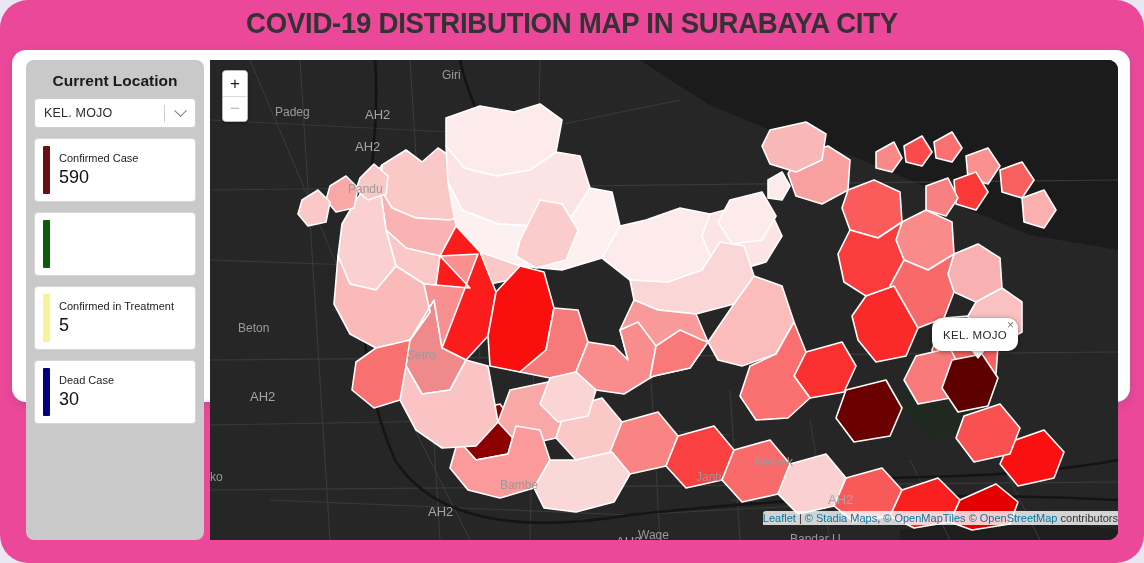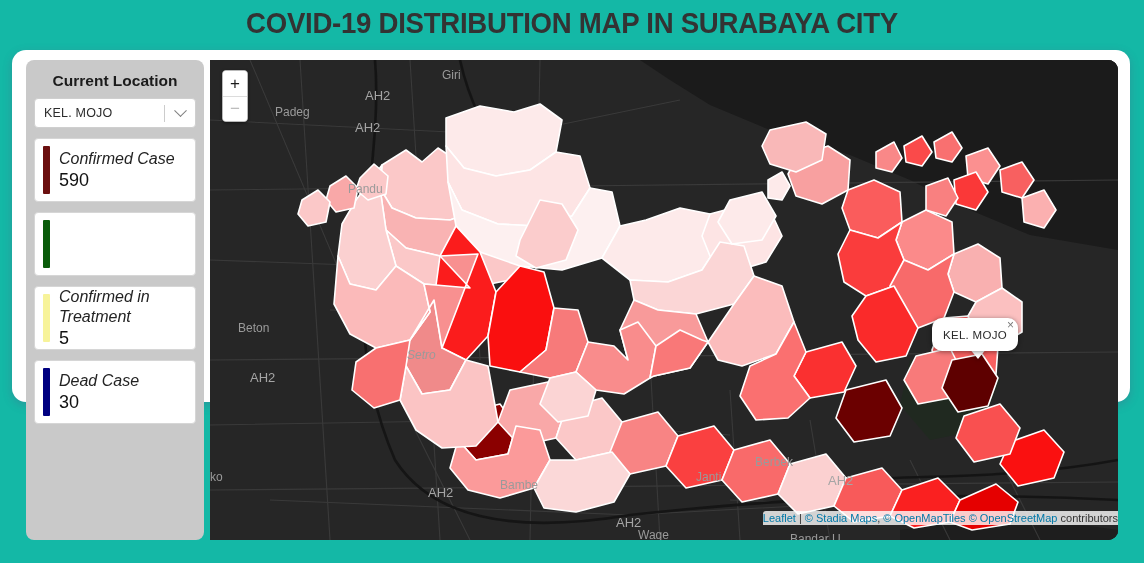--- a/index.html
+++ b/index.html
@@ -7,21 +7,22 @@
     margin: 0; padding: 0;
     width: 1144px; height: 563px;
     overflow: hidden;
     background: #e9e7f1;
     font-family: "Liberation Sans", sans-serif;
   }
 
   #page {
     position: relative;
     width: 1144px; height: 563px;
-    background: #14b8a6;
+    background: #ec4899;
+    border-radius: 28px;
   }
 
   
   #page-title {
     position: absolute;
     top: 6px; left: 0; width: 1144px;
     text-align: center;
     font-size: 30px;
     font-weight: bold;
     letter-spacing: -0.3px;
@@ -102,24 +103,23 @@
   }
   .stat-bar {
     width: 7px;
     height: 48px;
     margin-left: 8px;
     border-radius: 1px;
     flex: none;
   }
   .stat-text { padding-left: 9px; }
   .stat-label {
-    font-size: 16px;
+    font-size: 11px;
     color: #232323;
     line-height: 1.25;
-    font-style: italic;
   }
   .stat-value {
     font-size: 18px;
     color: #111111;
     line-height: 1.15;
     margin-top: 1px;
   }
 
   
   #map-panel {
@@ -137,21 +137,21 @@
   }
   #map-svg { position: absolute; inset: 0; width: 100%; height: 100%; }
 
   .map-label {
     position: absolute;
     font-size: 12px;
     color: #9a9a9a;
     white-space: nowrap;
     pointer-events: none;
   }
-  .map-label.big { font-size: 13px; color: #a5a5a5; }
+  .map-label.big { font-size: 13px; color: #a5a5a5; margin-top: 19px; }
 
   
   #zoom-control {
     position: absolute;
     left: 12px; top: 10px;
     width: 26px;
     background: #ffffff;
     border: 1px solid #b9b9b9;
     border-radius: 4px;
     overflow: hidden;

